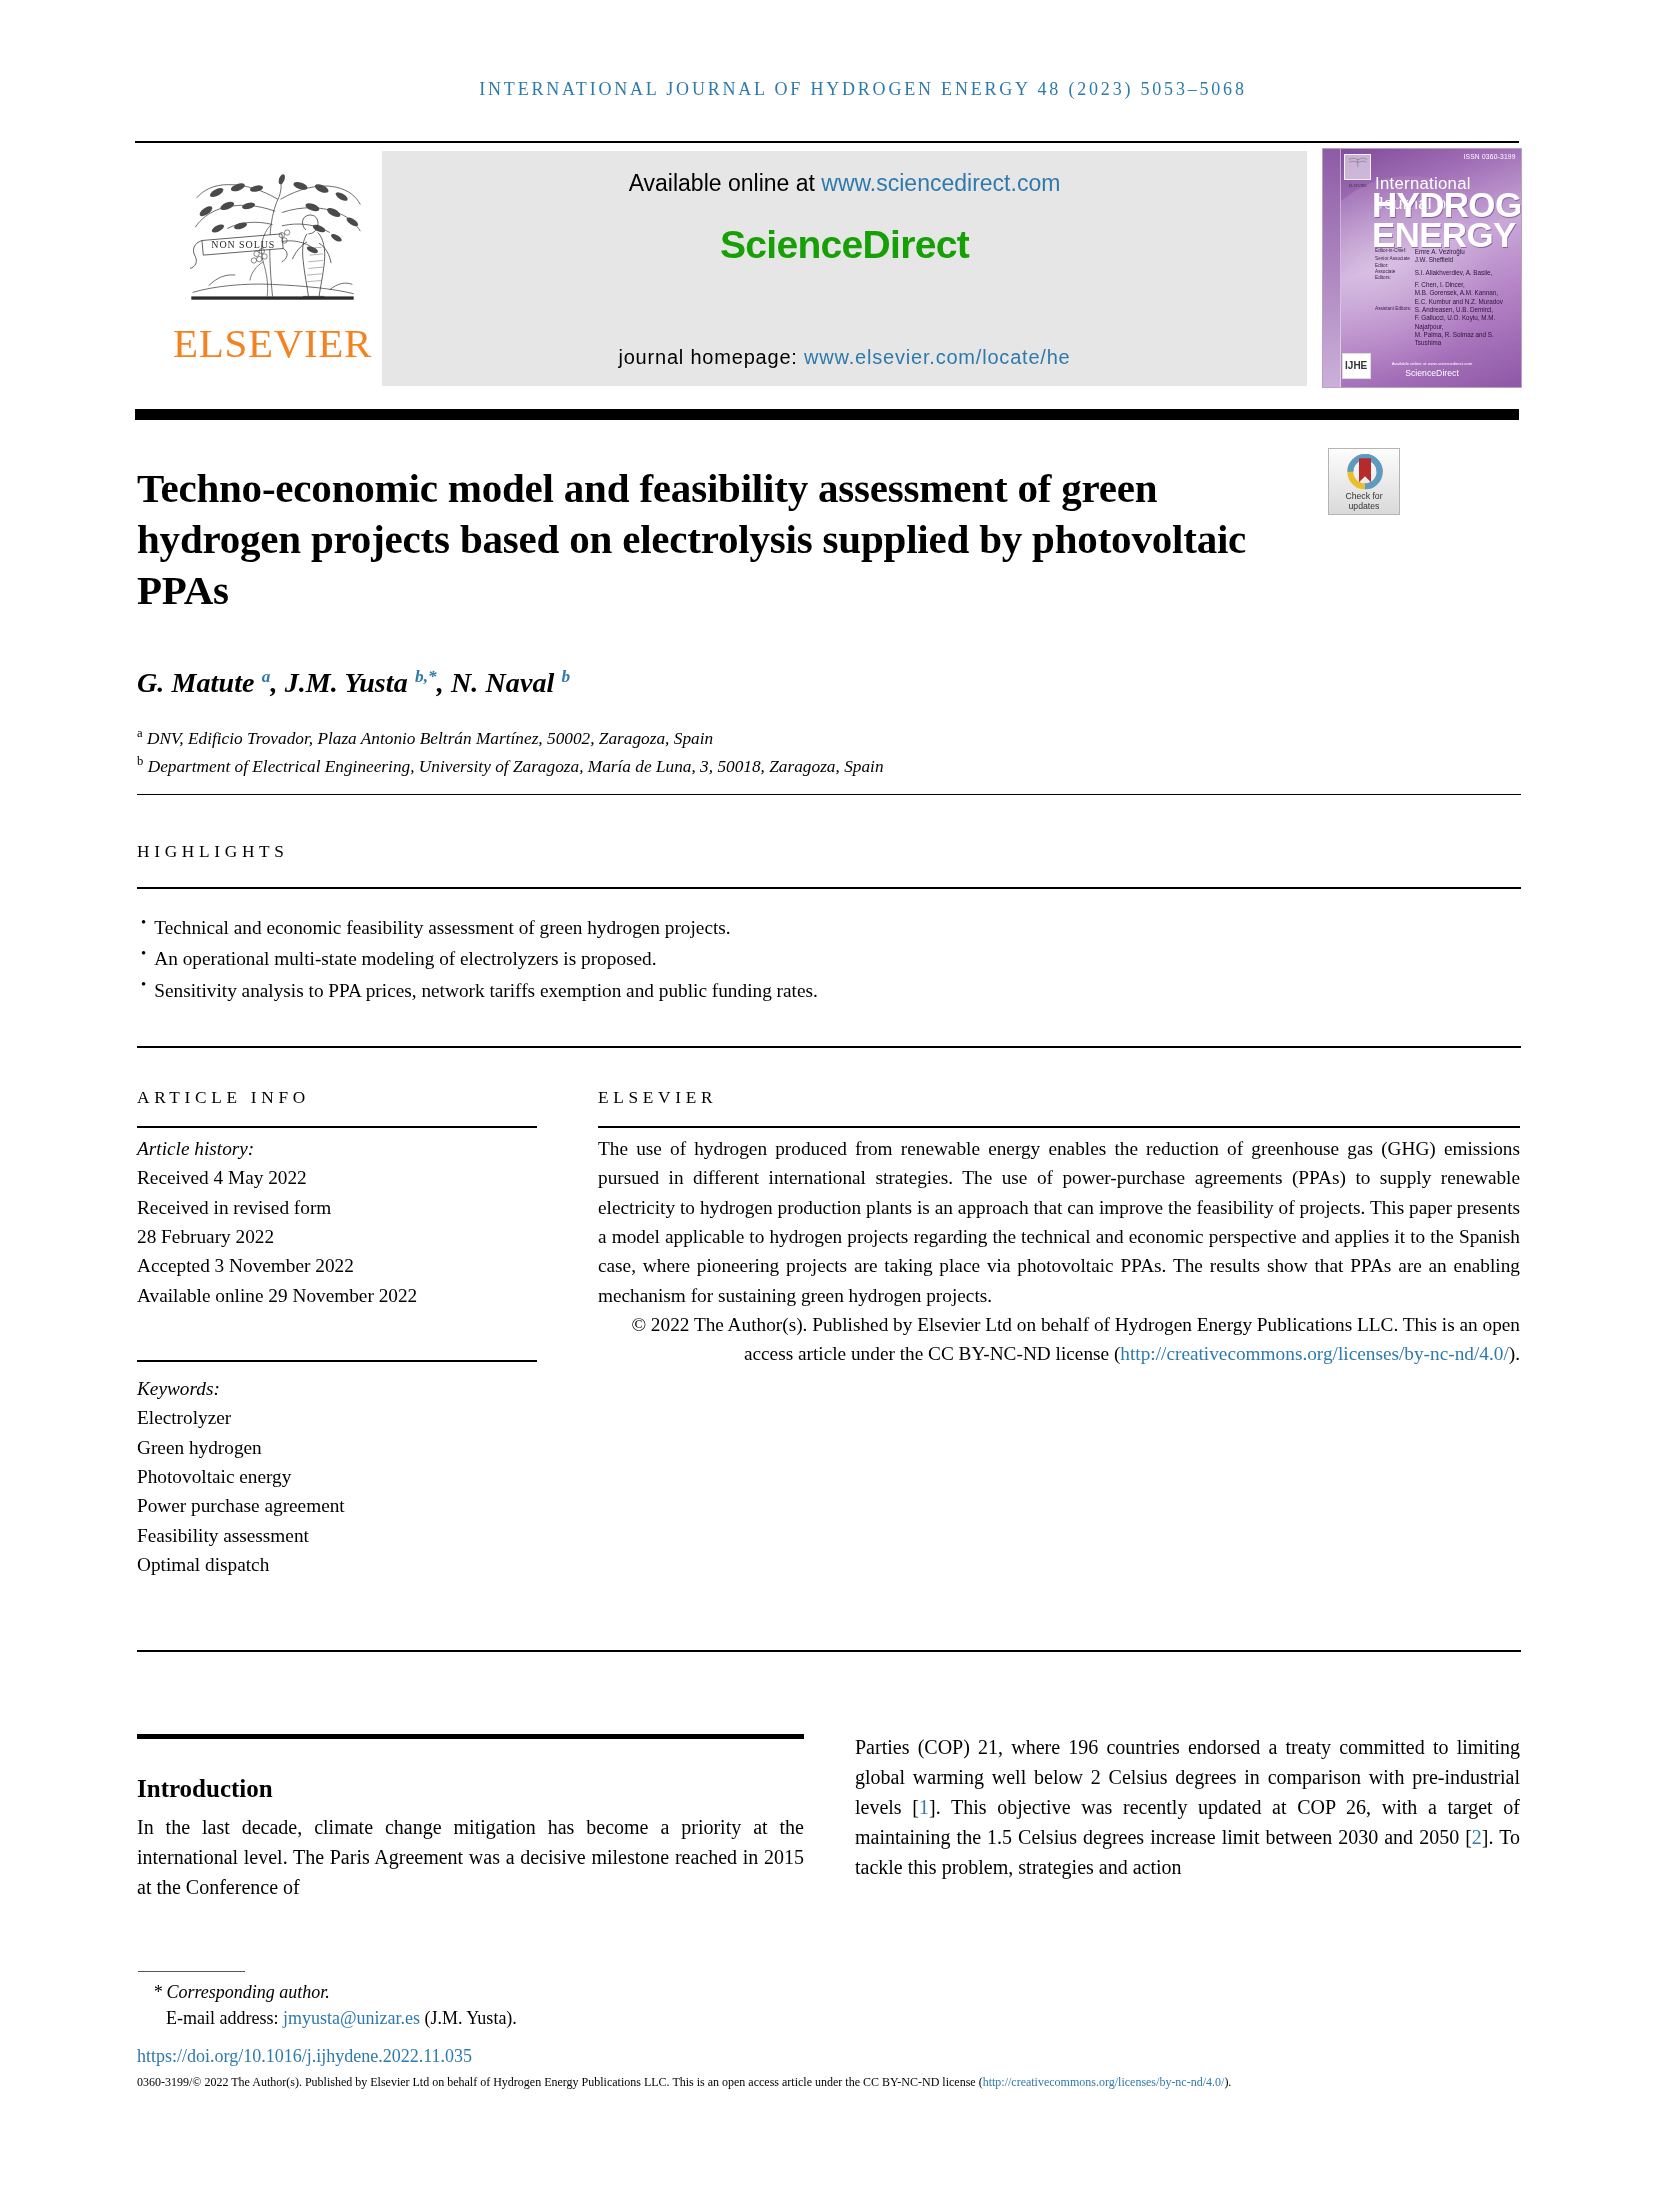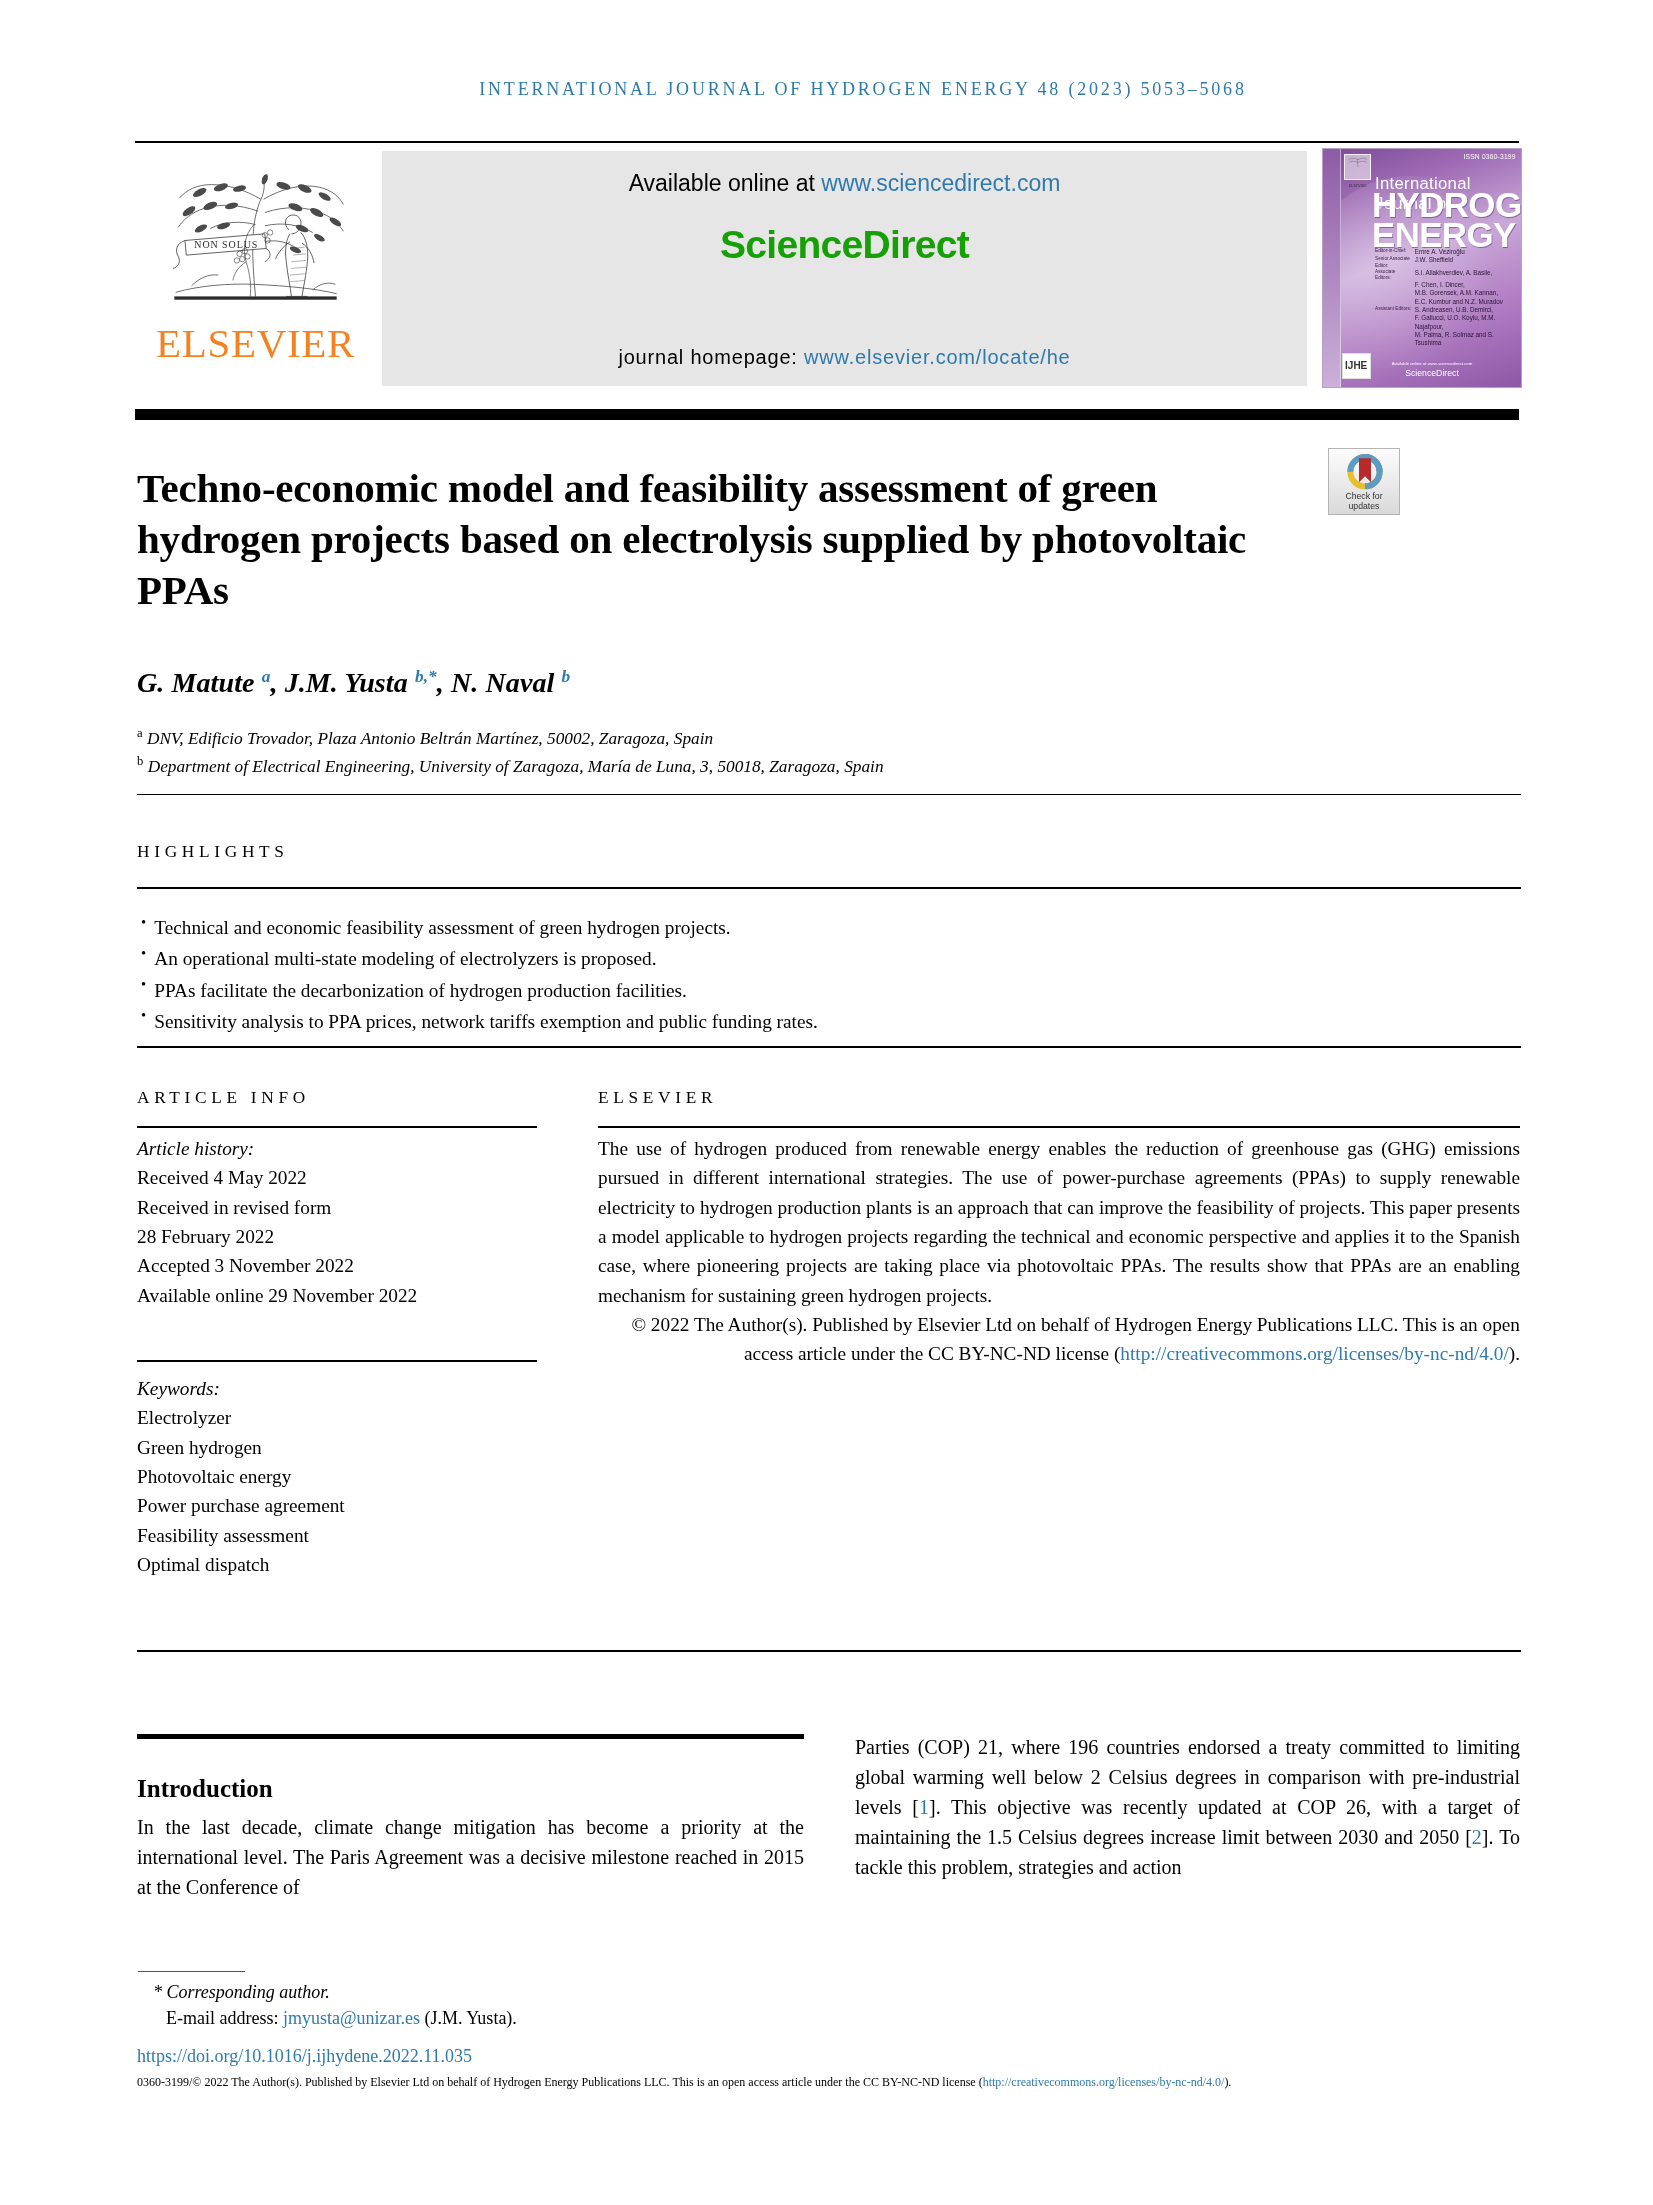--- a/index.html
+++ b/index.html
@@ -43,21 +43,21 @@
   .hdr-rule-top {
     position: absolute;
     left: 135px;
     top: 141px;
     width: 1384px;
     height: 2px;
     background: #000;
   }
   .elsevier-block {
     position: absolute;
-    left: 139px;
+    left: 156px;
     top: 148px;
     width: 233px;
     height: 240px;
   }
   .tree-svg { display:block; margin: 6.7px auto 0 auto; }
   .elsevier-word {
     text-align: center;
     color: #f58220;
     font-family: "Liberation Serif", serif;
     font-size: 41px;
@@ -588,21 +588,20 @@
     </div>
 
   <div class="rule-thin" style="left:137px; top:794px; width:1384px;"></div>
 
   <div class="sec-label" style="left:137px; top:842px;">HIGHLIGHTS</div>
   <div class="rule-thin" style="left:137px; top:887px; width:1384px; height:2px;"></div>
   <div class="hl-list">
       <ul>
         <li>Technical and economic feasibility assessment of green hydrogen projects.</li>
         <li>An operational multi-state modeling of electrolyzers is proposed.</li>
-        <li>PPAs facilitate the decarbonization of hydrogen production facilities.</li>
         <li>Sensitivity analysis to PPA prices, network tariffs exemption and public funding rates.</li>
       </ul>
     </div>
   <div class="rule-thin" style="left:137px; top:1046px; width:1384px; height:2px;"></div>
 
   <div class="sec-label" style="left:137px; top:1088px;">ARTICLE INFO</div>
   <div class="rule-thin" style="left:137px; top:1126px; width:400px; height:2px;"></div>
   <div class="ai-col">
       <div class="it">Article history:</div>
       <div>Received 4 May 2022</div>

